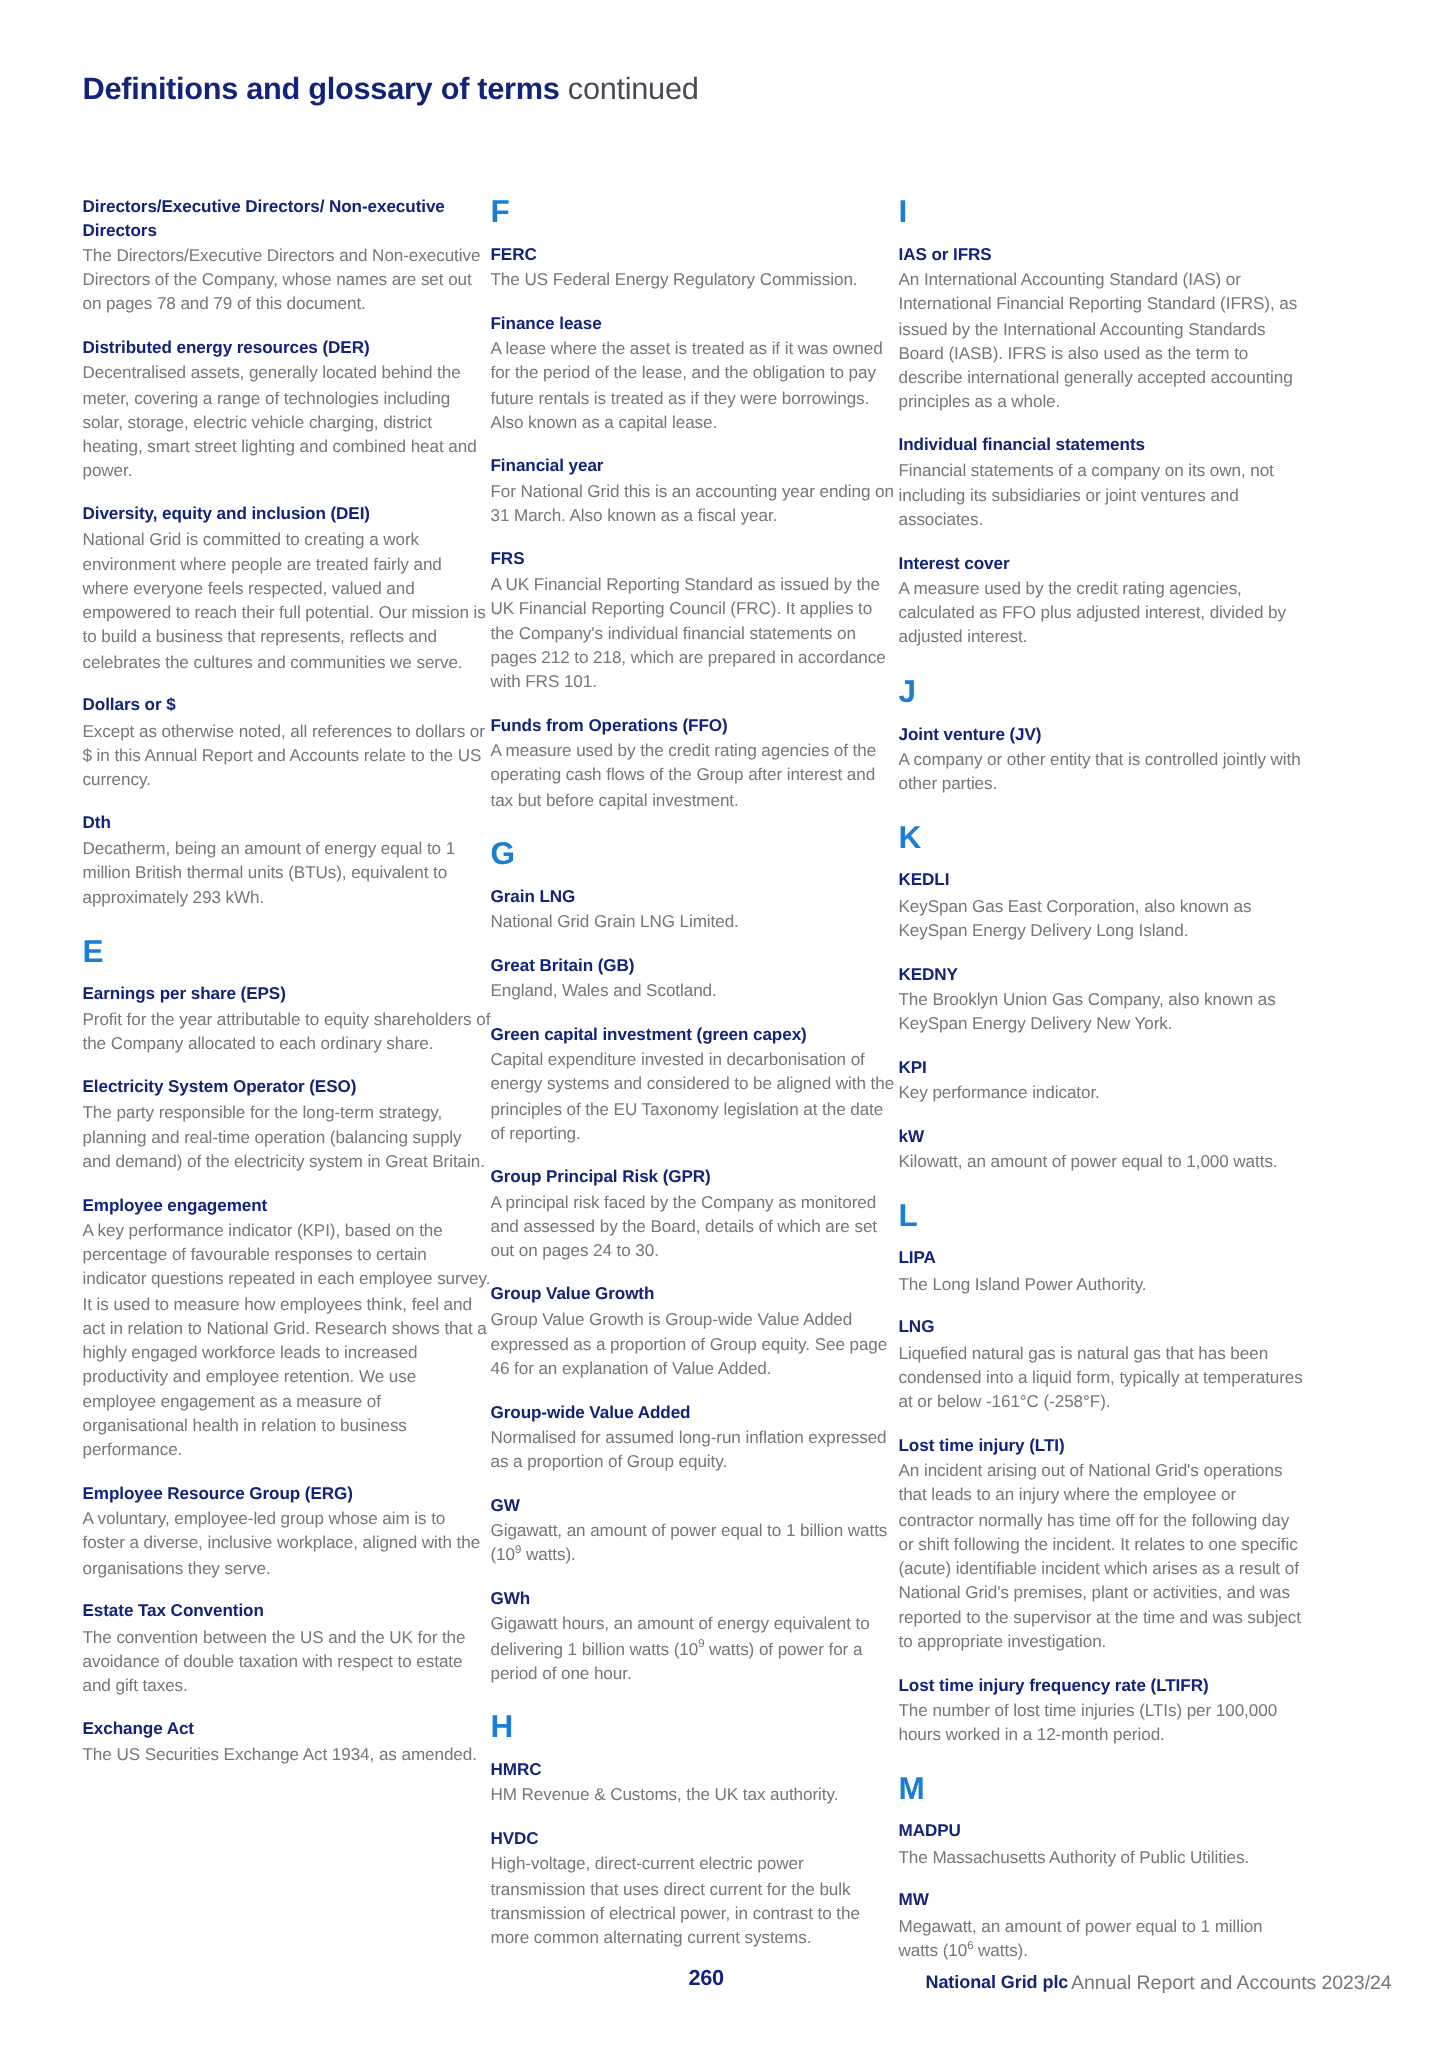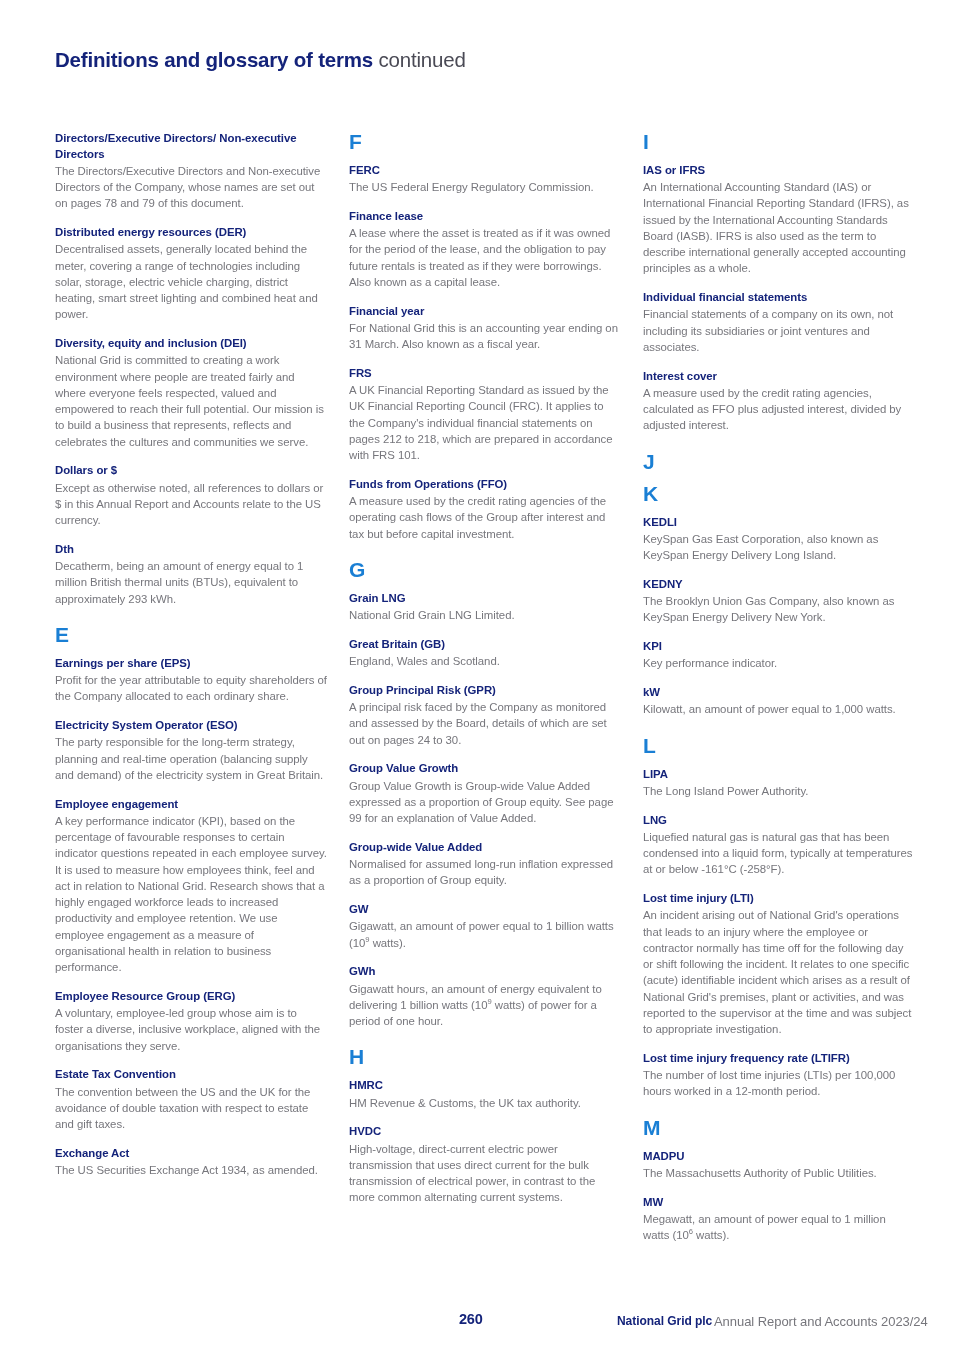--- a/index.html
+++ b/index.html
@@ -38,21 +38,20 @@
     font-weight: normal;
     color: #4a4a55;
   }
   
   .columns {
     position: absolute;
     left: 55px;
     top: 131px;
     width: 860px;
     display: flex;
-    gap: 22px;
   }
   .col {
     width: 272px;
     flex: 0 0 272px;
   }
   .col-3 { width: 272px; flex: 0 0 272px; }
 
   
   .letter {
     font-size: 21px;
@@ -207,26 +206,30 @@
         <div class="letter">G</div>
         <div class="entry">
           <div class="term">Grain LNG</div>
           <div class="def">National Grid Grain LNG Limited.</div>
         </div>
         <div class="entry">
           <div class="term">Great Britain (GB)</div>
           <div class="def">England, Wales and Scotland.</div>
         </div>
         <div class="entry">
+          <div class="term">Green capital investment (green capex)</div>
+          <div class="def">Capital expenditure invested in decarbonisation of energy systems and considered to be aligned with the principles of the EU Taxonomy legislation at the date of reporting.</div>
+        </div>
+        <div class="entry">
           <div class="term">Group Principal Risk (GPR)</div>
           <div class="def">A principal risk faced by the Company as monitored and assessed by the Board, details of which are set out on pages 24 to 30.</div>
         </div>
         <div class="entry">
           <div class="term">Group Value Growth</div>
-          <div class="def">Group Value Growth is Group-wide Value Added expressed as a proportion of Group equity. See page 99 for an explanation of Value Added.</div>
+          <div class="def">Group Value Growth is Group-wide Value Added expressed as a proportion of Group equity. See page 46 for an explanation of Value Added.</div>
         </div>
         <div class="entry">
           <div class="term">Group-wide Value Added</div>
           <div class="def">Normalised for assumed long-run inflation expressed as a proportion of Group equity.</div>
         </div>
         <div class="entry">
           <div class="term">GW</div>
           <div class="def">Gigawatt, an amount of power equal to 1 billion watts (10<sup>9</sup> watts).</div>
         </div>
         <div class="entry">
@@ -251,20 +254,24 @@
         </div>
         <div class="entry">
           <div class="term">Individual financial statements</div>
           <div class="def">Financial statements of a company on its own, not including its subsidiaries or joint ventures and associates.</div>
         </div>
         <div class="entry">
           <div class="term">Interest cover</div>
           <div class="def">A measure used by the credit rating agencies, calculated as FFO plus adjusted interest, divided by adjusted interest.</div>
         </div>
         <div class="letter">J</div>
+        <div class="entry">
+          <div class="term">Joint venture (JV)</div>
+          <div class="def">A company or other entity that is controlled jointly with other parties.</div>
+        </div>
         <div class="letter">K</div>
         <div class="entry">
           <div class="term">KEDLI</div>
           <div class="def">KeySpan Gas East Corporation, also known as KeySpan Energy Delivery Long Island.</div>
         </div>
         <div class="entry">
           <div class="term">KEDNY</div>
           <div class="def">The Brooklyn Union Gas Company, also known as KeySpan Energy Delivery New York.</div>
         </div>
         <div class="entry">

